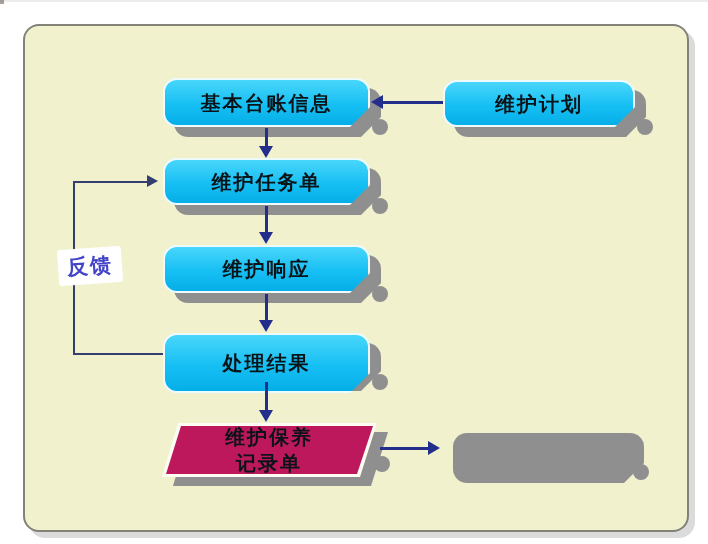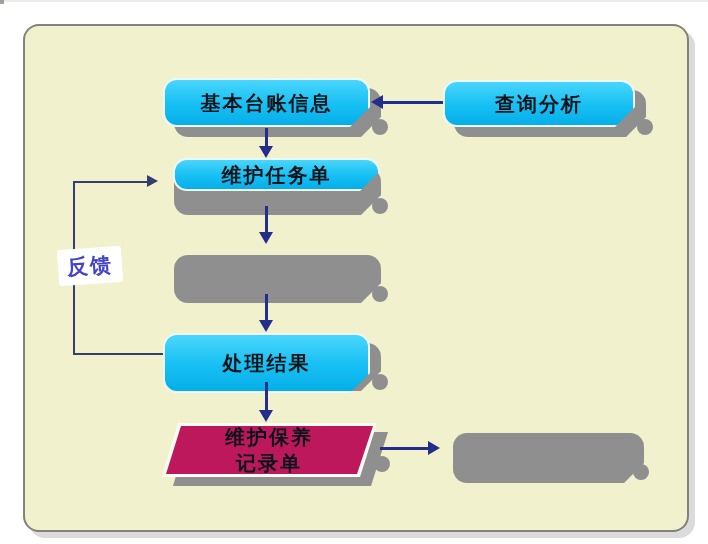--- a/index.html
+++ b/index.html
@@ -19,21 +19,21 @@
   .node-label{font-size:20px;font-weight:bold;letter-spacing:2px;color:#0A1418;text-align:center;
               white-space:pre-line;line-height:26px;}
 
   .shadow{position:absolute;background:#8F8F8F;border-radius:14px;filter:blur(.6px);
           clip-path:polygon(0 0,100% 0,100% calc(100% - 20px),calc(100% - 20px) 100%,0 100%);}
   .curl{position:absolute;width:16px;height:16px;border-radius:50%;background:#8F8F8F;filter:blur(.5px);}
 
   
   .n1{left:163px;top:78px;width:207px;height:49px;}   .s1{left:174px;top:88px;width:207px;height:49px;}
   .n2{left:443px;top:80px;width:192px;height:47px;}   .s2{left:454px;top:90px;width:192px;height:47px;}
-  .n3{left:173px;top:158px;width:207px;height:33px;}  .s3{left:174px;top:168px;width:207px;height:47px;}
+  .n3{left:163px;top:158px;width:207px;height:47px;}  .s3{left:174px;top:168px;width:207px;height:47px;}
   .n4{left:163px;top:245px;width:207px;height:48px;}  .s4{left:174px;top:255px;width:207px;height:48px;}
   .n5{left:163px;top:333px;width:207px;height:60px;}  .s5{left:174px;top:343px;width:207px;height:48px;}
   .n7{left:442px;top:423px;width:191px;height:50px;}  .s7{left:453px;top:433px;width:191px;height:50px;}
   .c1{left:372px;top:119px;} .c2{left:637px;top:119px;} .c3{left:372px;top:198px;}
   .c4{left:372px;top:286px;} .c5{left:372px;top:374px;} .c7{left:633px;top:464px;}
 
   
   .para-shadow{position:absolute;left:162px;top:432px;width:236px;height:54px;background:#8F8F8F;filter:blur(.6px);
                clip-path:polygon(27px 0,226px 0,209px 100%,11px 100%);}
   .para-curl{left:374px;top:456px;}
@@ -74,24 +74,27 @@
   <div class="curl c5"></div>
   <div class="shadow s7"></div>
   <div class="curl c7"></div>
   <div class="para-shadow"></div>
   <div class="curl para-curl"></div>
 
   <div class="node n1">
     <span class="node-label">基本台账信息</span>
   </div>
   <div class="node n2">
-    <span class="node-label">查询分析</span>
+    <span class="node-label">维护计划</span>
   </div>
   <div class="node n3">
     <span class="node-label">维护任务单</span>
+  </div>
+  <div class="node n4">
+    <span class="node-label">维护响应</span>
   </div>
   <div class="node n5">
     <span class="node-label">处理结果</span>
   </div>
 
   <div class="para-white">
     <div class="para-yellow">
       <span class="node-label">维护保养
 记录单</span>
     </div>

